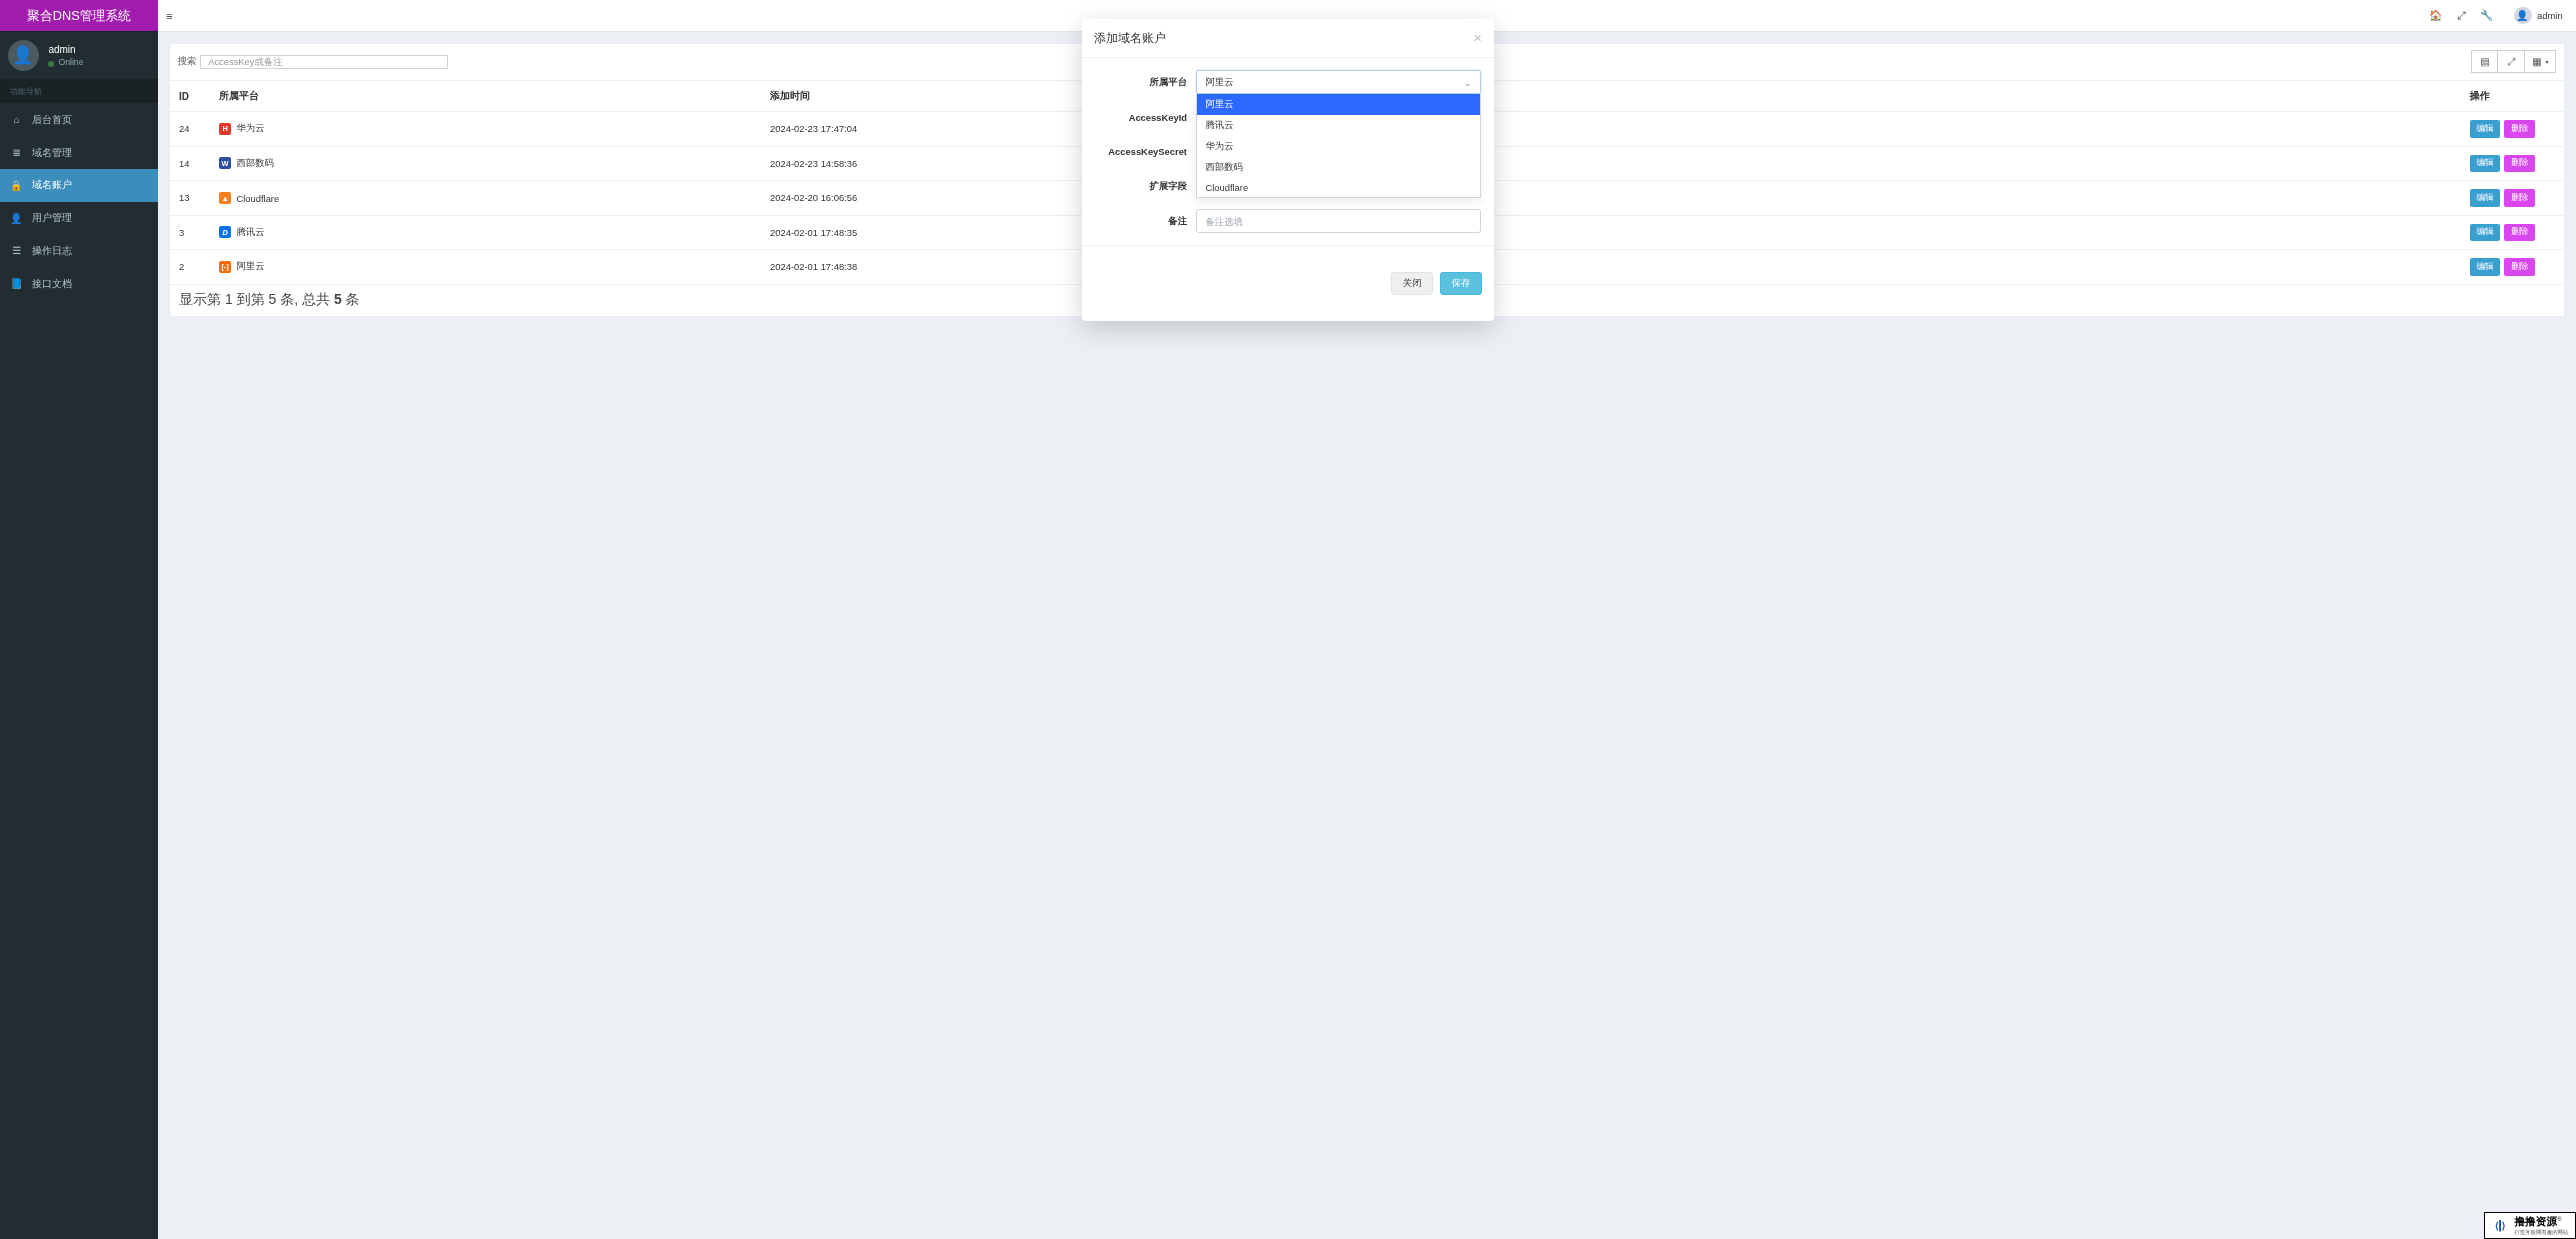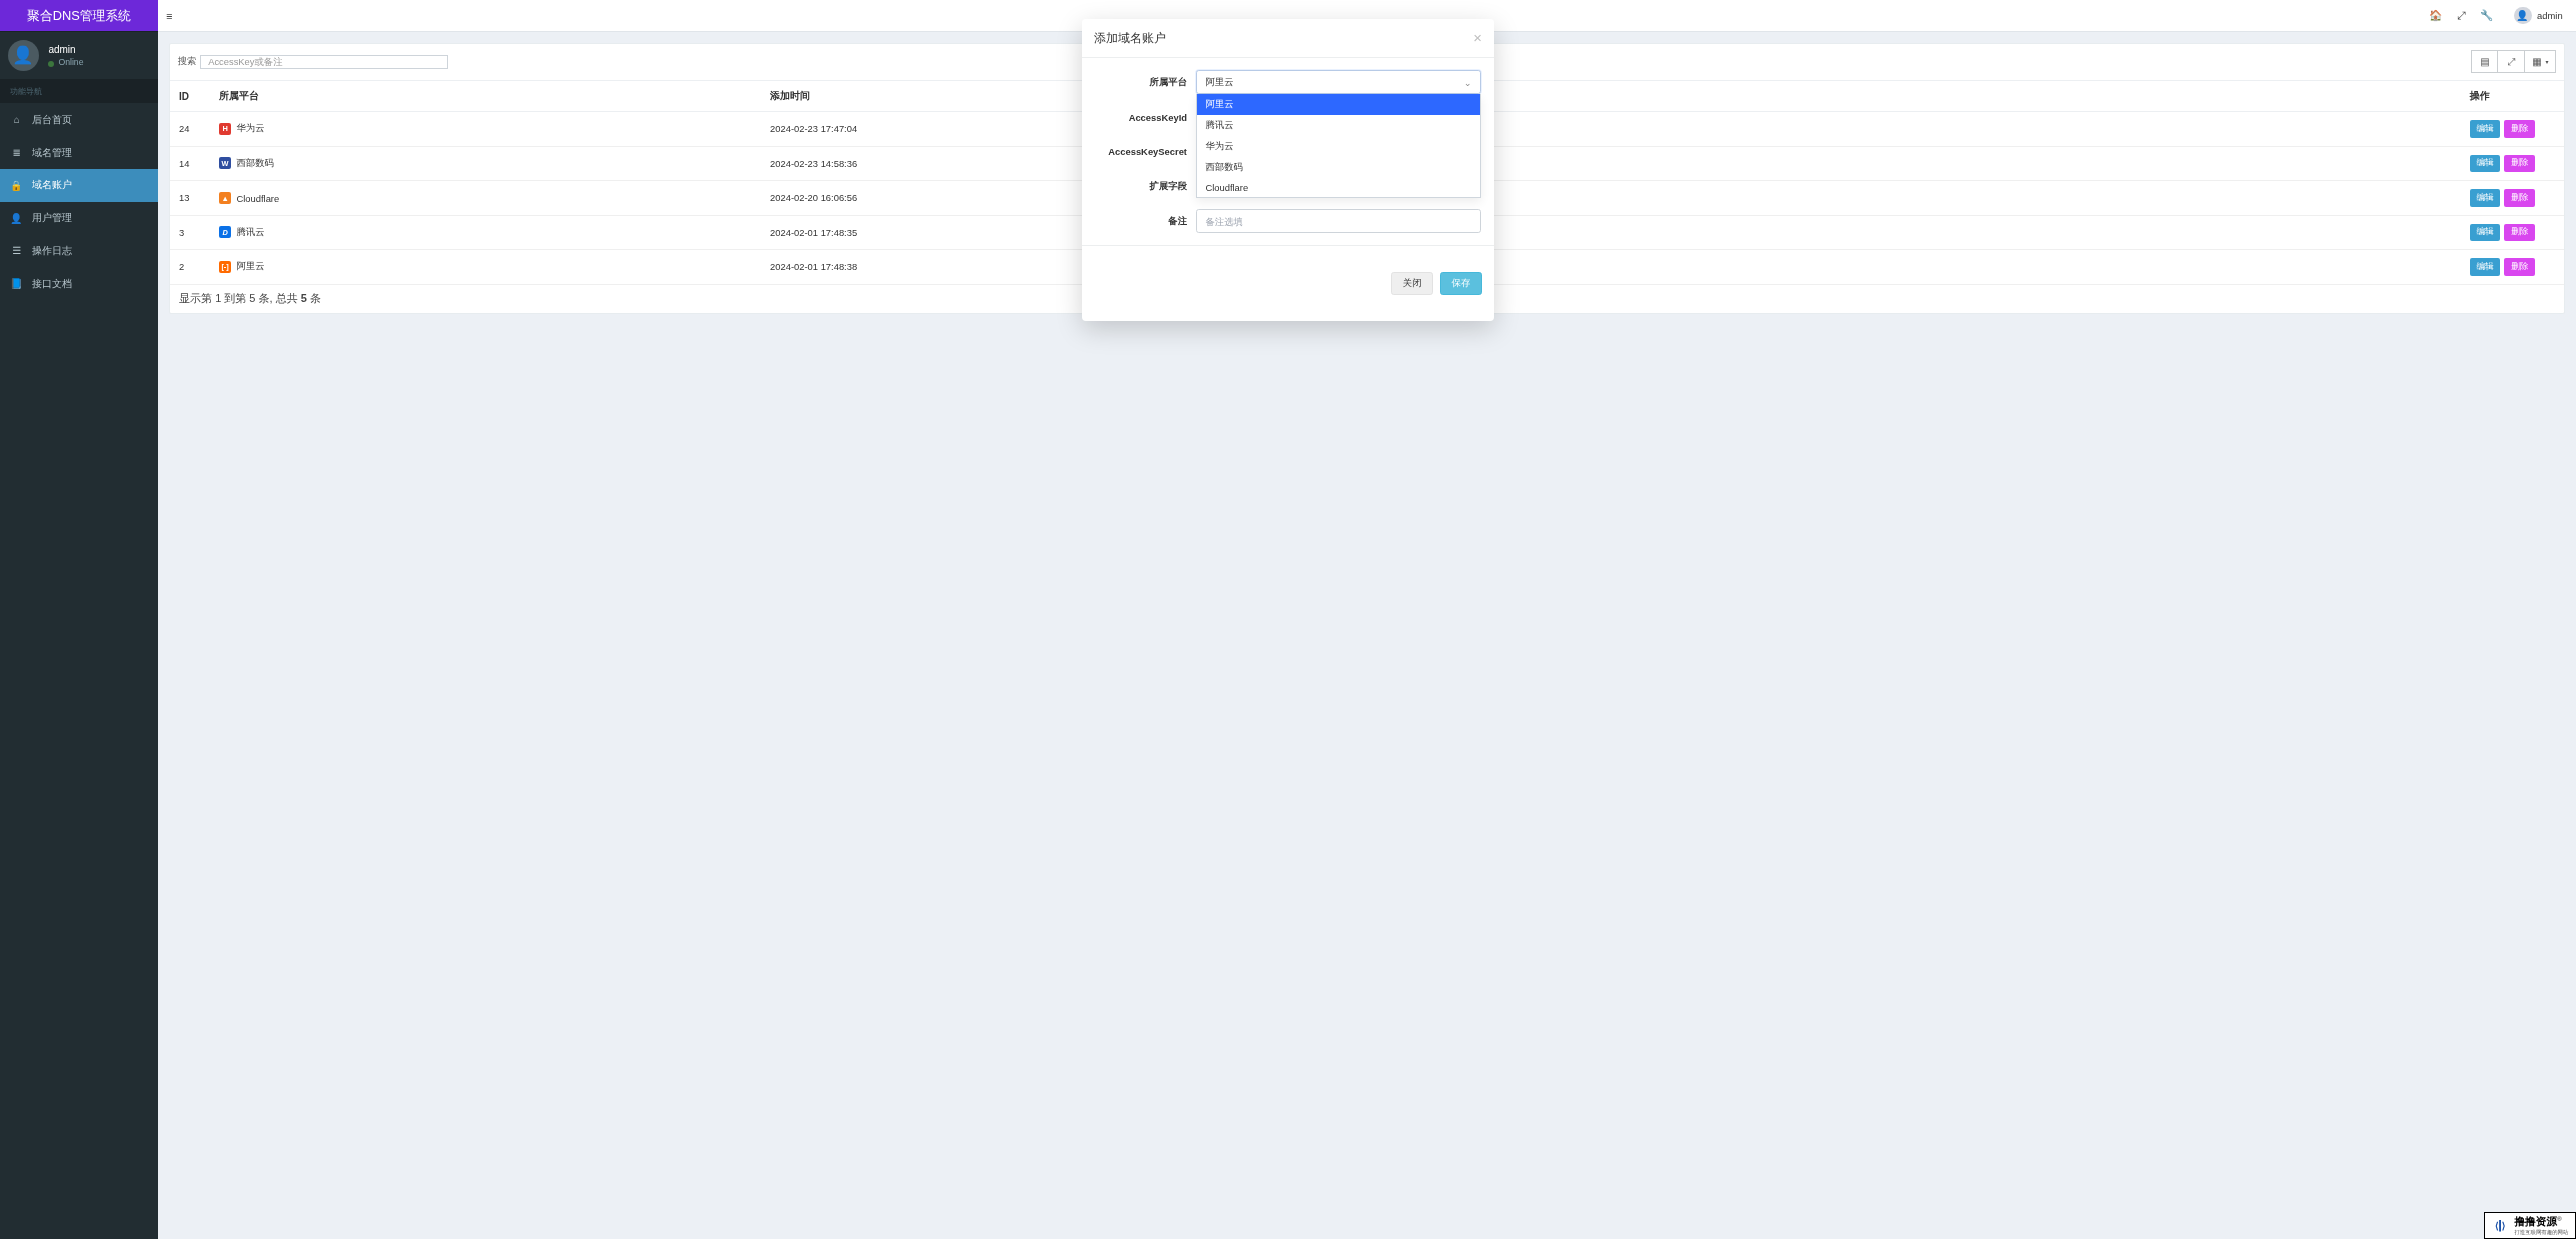--- a/index.html
+++ b/index.html
@@ -8,21 +8,21 @@
     
     .sidebar {
       position: fixed; top:0; left:0; bottom:0;
       width: 158px;
       background: #222d32;
       color:#fff;
       display:flex; flex-direction:column;
     }
     .brand {
       height:32px; line-height:32px;
-      background:#6d28d9; color:#fff;
+      background:#a21caf; color:#fff;
       font-size:12.8px; font-weight:500;
       text-align:center;
       border-bottom:0.7px solid #1a2226;
     }
     .user-panel { padding:8px; display:flex; align-items:center; gap:9.4px; }
     .user-avatar-big {
       width:31px; height:31px; border-radius:50%;
       background:#4b5a61; display:flex; align-items:center; justify-content:center;
       color:#2f3c42; font-size:17.5px;
     }
@@ -107,21 +107,21 @@
       display:inline-flex; align-items:center; justify-content:center;
       height:17.5px; padding:0 6.7px; border-radius:2px; color:#fff; font-size:8.7px;
       cursor:pointer; border:none;
     }
     .op-btn + .op-btn{ margin-left:4px;}
     .op-edit { background:#399fd1;}
     .op-del  { background:#d946ef;}
 
     .panel-foot {
       padding:6.7px 9.4px; border-top:0.7px solid #efefef;
-      color:#444; font-size:11px;
+      color:#444; font-size:14px;
     }
     .panel-foot b { font-weight:700;}
 
     
     .modal-overlay {
       position:fixed; inset:0; background:rgba(0,0,0,0); 
     }
     .modal {
       position:absolute; top:19px; left:50%; transform:translateX(-50%);
       width:412px; background:#fff; border-radius:4px;

